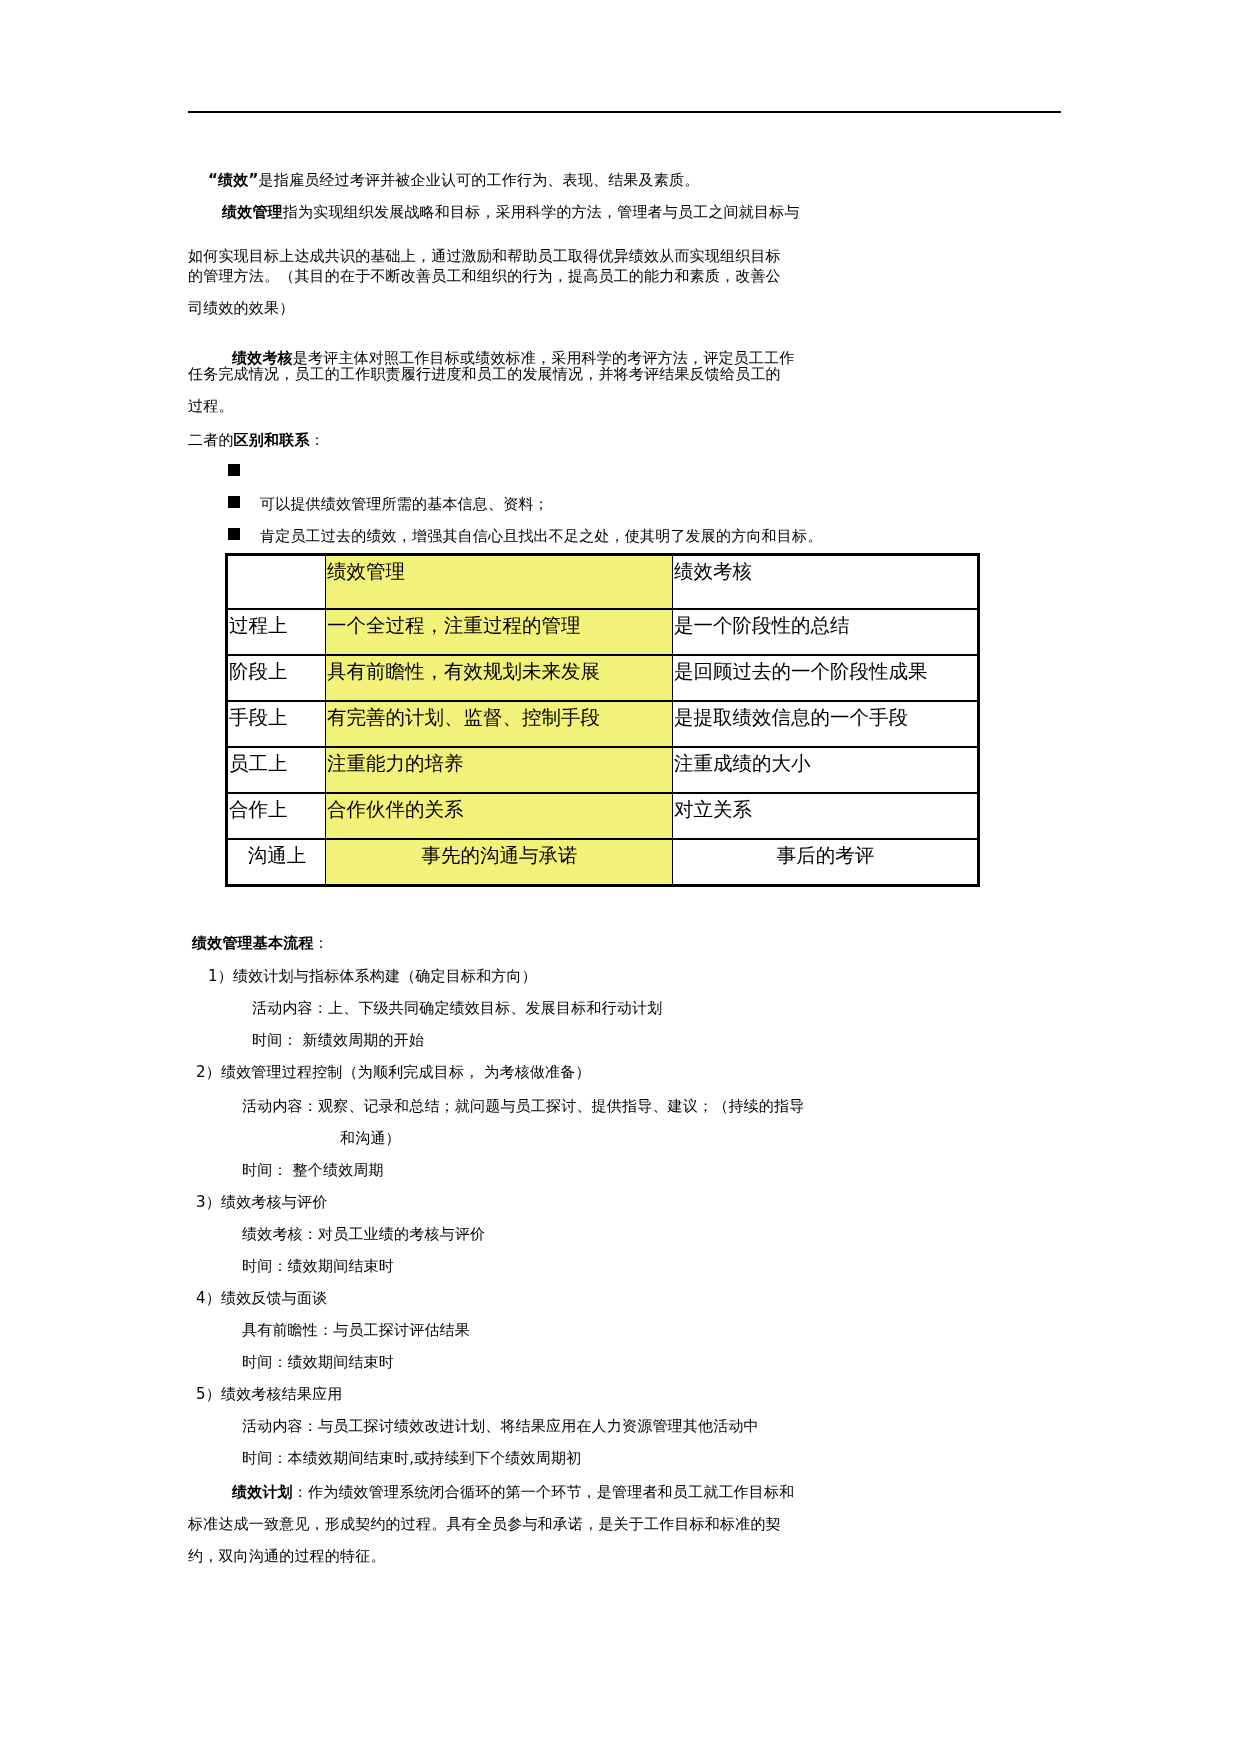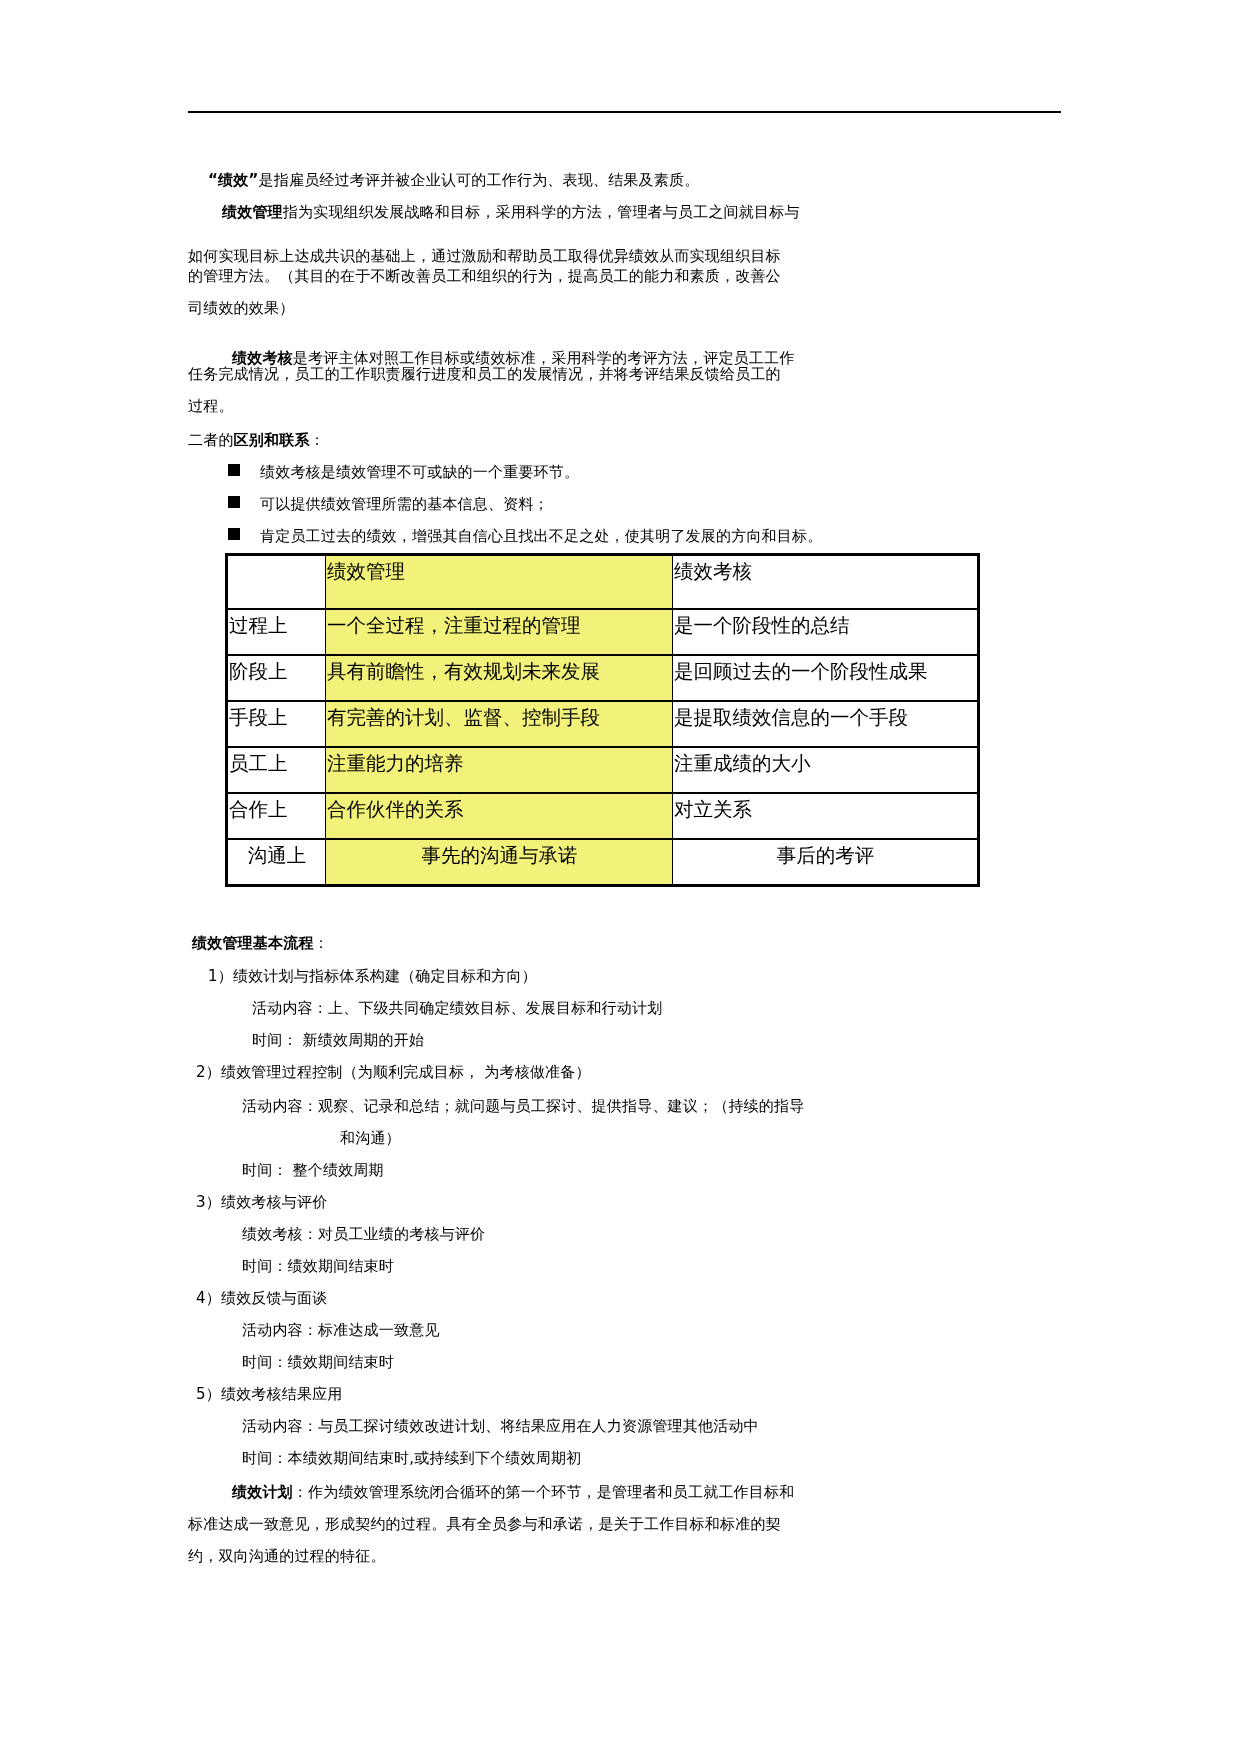--- a/index.html
+++ b/index.html
@@ -56,21 +56,21 @@
 <div class="line" style="left:232px;top:342px;">
   <b>绩效考核</b><span>是考评主体对照工作目标或绩效标准，采用科学的考评方法，评定员工工作</span>
 </div>
 <div class="line" style="left:188px;top:358px;">任务完成情况，员工的工作职责履行进度和员工的发展情况，并将考评结果反馈给员工的</div>
 <div class="line" style="left:188px;top:390px;">过程。</div>
 
 <div class="line" style="left:188px;top:424px;">
   <span>二者的</span><b>区别和联系</b><span>：</span>
 </div>
 <div class="line" style="left:228px;top:456px;">
-  <span class="bullet"></span><span>绩效考核是绩效管理不可或缺的一个重要环节。</span>
+  <span class="bullet"></span>
 </div>
 <div class="line" style="left:228px;top:488px;">
   <span class="bullet"></span><span>可以提供绩效管理所需的基本信息、资料；</span>
 </div>
 <div class="line" style="left:228px;top:520px;">
   <span class="bullet"></span><span>肯定员工过去的绩效，增强其自信心且找出不足之处，使其明了发展的方向和目标。</span>
 </div>
 
 <table class="cmp">
   <tbody>
@@ -123,21 +123,21 @@
 <div class="line" style="left:196px;top:1056px;text-align:right;">2）绩效管理过程控制（为顺利完成目标， 为考核做准备）</div>
 <div class="line" style="left:242px;top:1090px;">活动内容：观察、记录和总结；就问题与员工探讨、提供指导、建议；（持续的指导</div>
 <div class="line" style="left:340px;top:1122px;">和沟通）</div>
 <div class="line" style="left:242px;top:1154px;">时间： 整个绩效周期</div>
 
 <div class="line" style="left:196px;top:1186px;">3）绩效考核与评价</div>
 <div class="line" style="left:242px;top:1218px;">绩效考核：对员工业绩的考核与评价</div>
 <div class="line" style="left:242px;top:1250px;">时间：绩效期间结束时</div>
 
 <div class="line" style="left:196px;top:1282px;">4）绩效反馈与面谈</div>
-<div class="line" style="left:242px;top:1314px;">活动内容：标准达成一致意见</div>
+<div class="line" style="left:242px;top:1314px;">具有前瞻性：与员工探讨评估结果</div>
 <div class="line" style="left:242px;top:1346px;">时间：绩效期间结束时</div>
 
 <div class="line" style="left:196px;top:1378px;">5）绩效考核结果应用</div>
 <div class="line" style="left:242px;top:1410px;">活动内容：与员工探讨绩效改进计划、将结果应用在人力资源管理其他活动中</div>
 <div class="line" style="left:242px;top:1442px;">时间：本绩效期间结束时,或持续到下个绩效周期初</div>
 
 <div class="line" style="left:232px;top:1476px;">
   <b>绩效计划</b><span>：作为绩效管理系统闭合循环的第一个环节，是管理者和员工就工作目标和</span>
 </div>
 <div class="line" style="left:188px;top:1508px;">标准达成一致意见，形成契约的过程。具有全员参与和承诺，是关于工作目标和标准的契</div>

